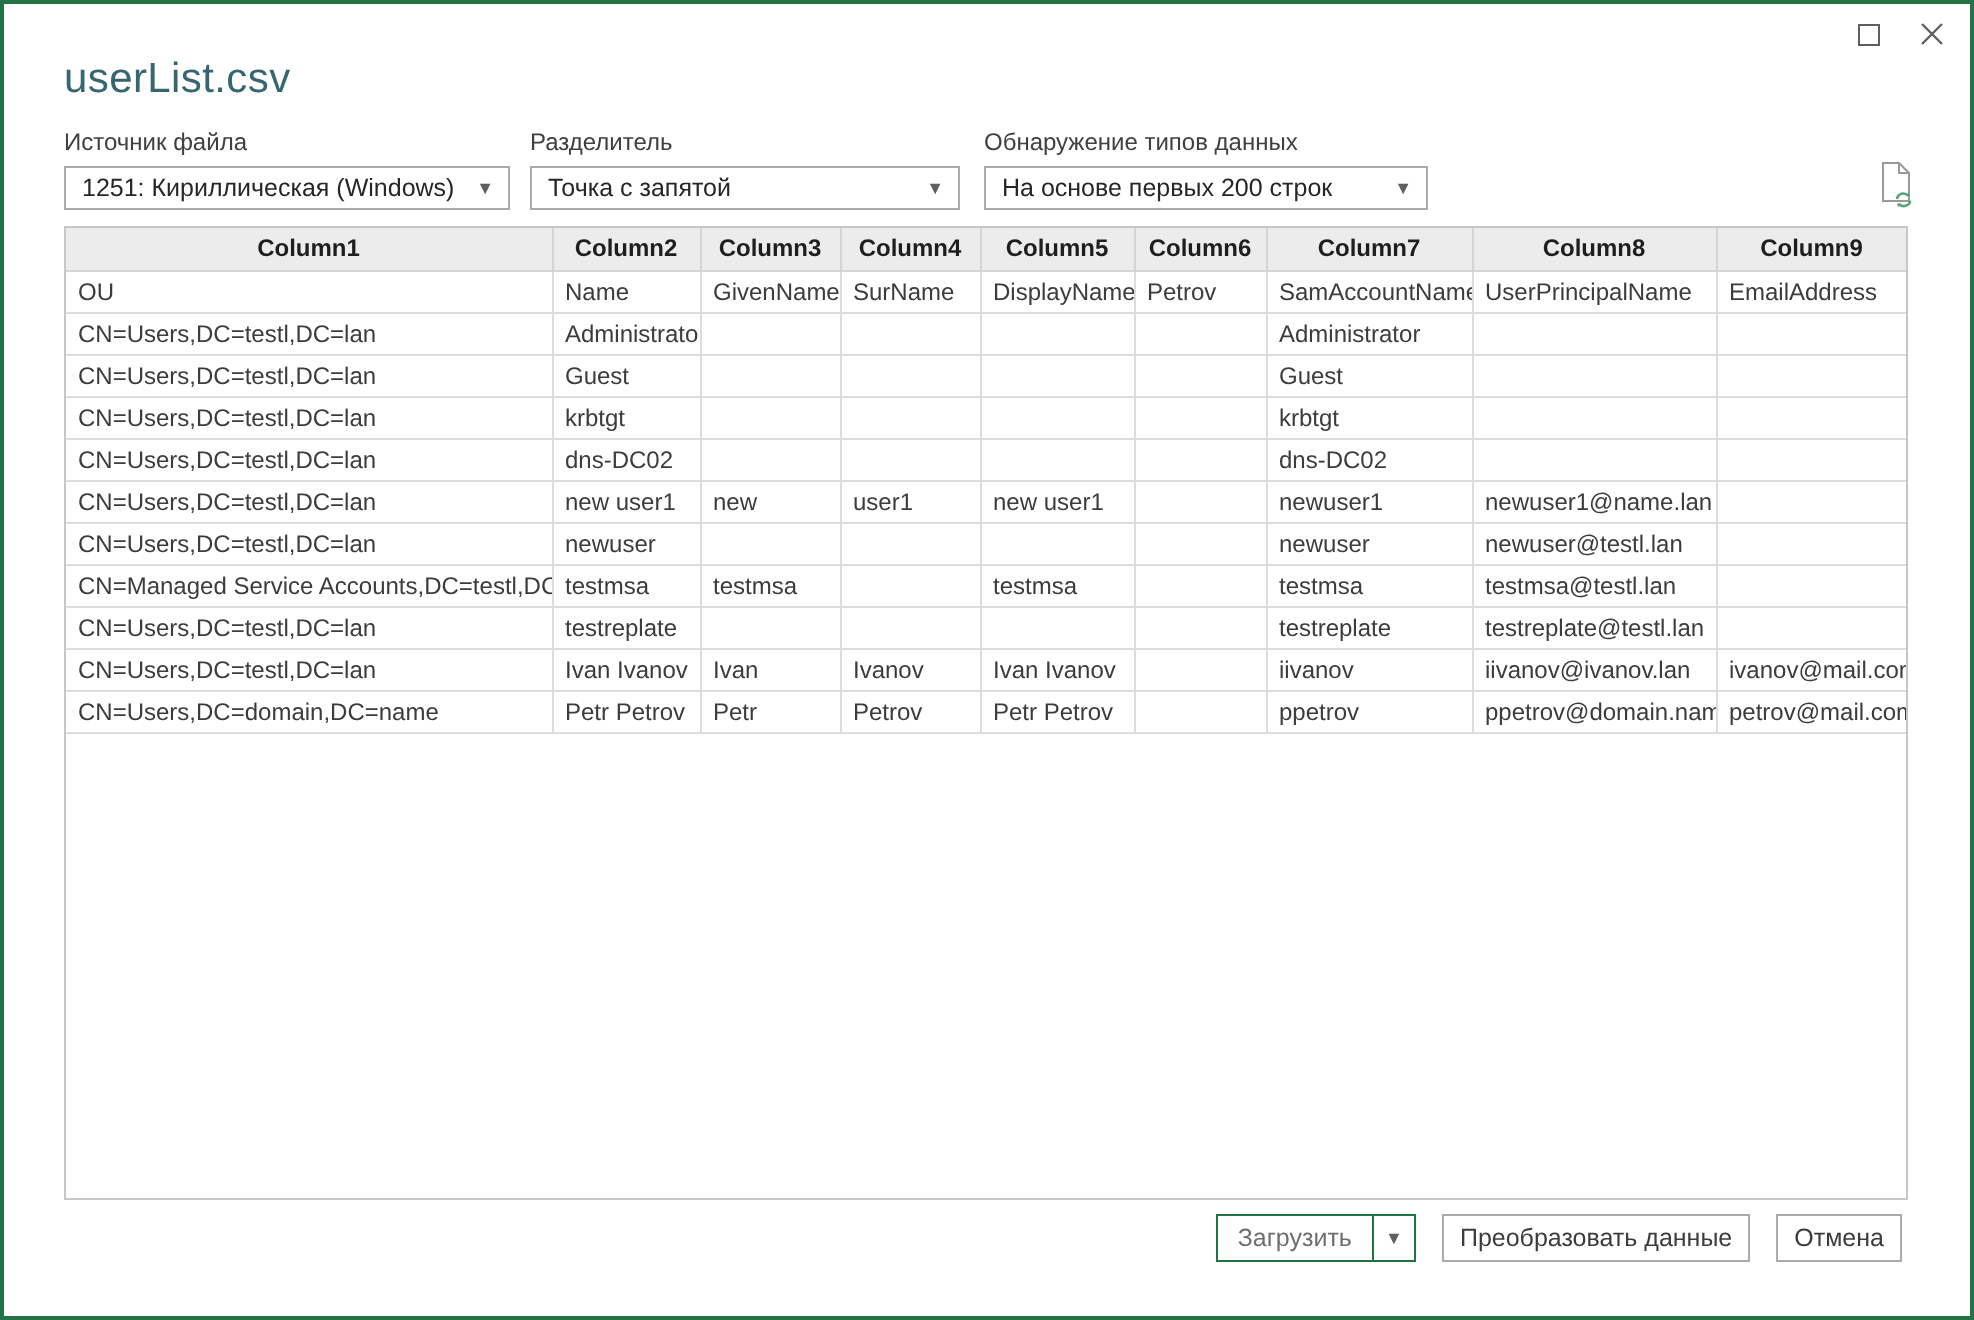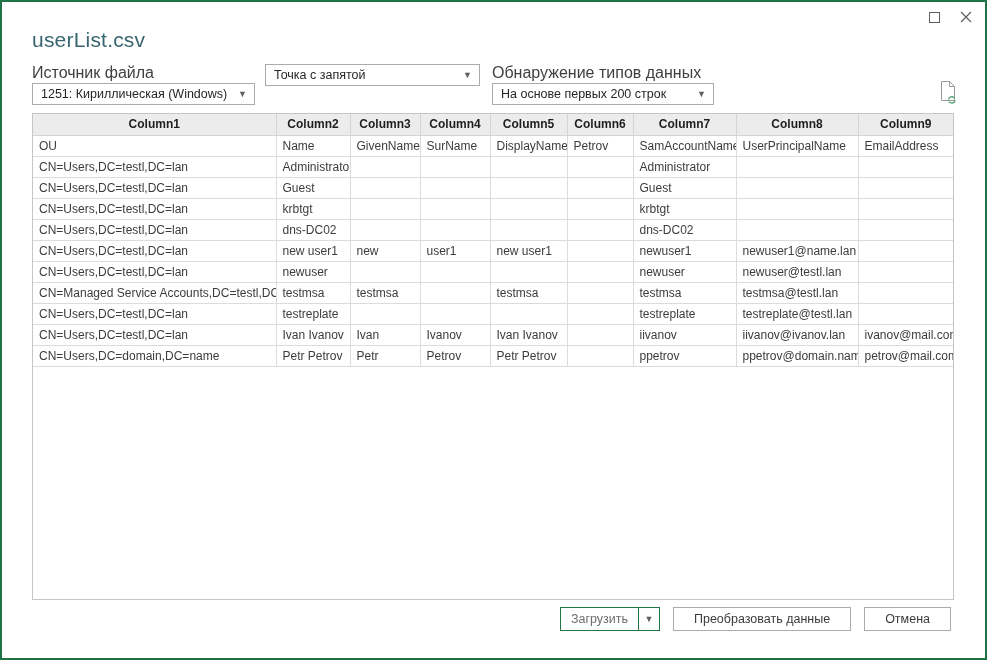--- a/index.html
+++ b/index.html
@@ -12,21 +12,21 @@
            align-items:center;justify-content:center;cursor:pointer;background:transparent;border:none;}
   .win-btn-max{left:921px;}
   .win-btn-close{left:953px;}
 
   
   .dlg-title{position:absolute;left:30px;top:26px;font-size:21px;font-weight:300;
              color:#376570;letter-spacing:.2px;text-align:right;}
 
   
   .field{position:absolute;}
-  .field-label{font-size:16px;color:#404040;margin-bottom:4px;height:15px;}
+  .field-label{font-size:12px;color:#404040;margin-bottom:4px;height:15px;}
   .combo{position:relative;box-sizing:border-box;height:22px;border:1px solid #ababab;
          background:#fff;font-size:12.5px;color:#262626;line-height:20px;
          padding:0 22px 0 8px;white-space:nowrap;cursor:pointer;}
   .combo .arrow{position:absolute;right:7px;top:0;line-height:20px;font-size:9px;color:#606060;}
   .field-source{left:30px;top:62px;width:223px;}
   .field-delimiter{left:263px;top:62px;width:215px;}
   .field-typedetect{left:490px;top:62px;width:222px;}
   .field .combo{width:100%;}
 
   .refresh-btn{position:absolute;left:936px;top:78px;width:22px;height:25px;
@@ -45,21 +45,21 @@
   col.c1{width:243px;} col.c2{width:74px;} col.c3{width:70px;} col.c4{width:70px;}
   col.c5{width:77px;} col.c6{width:66px;} col.c7{width:103px;} col.c8{width:122px;} col.c9{width:95px;}
 
   
   .footer{position:absolute;top:605px;right:34px;display:flex;gap:13px;}
   .split-btn{display:flex;height:24px;box-sizing:border-box;border:1px solid #217346;background:#fff;}
   .split-main{padding:0 10px;line-height:22px;font-size:12.5px;color:#6e6e6e;cursor:pointer;}
   .split-arrow{width:20px;border-left:1px solid #217346;display:flex;align-items:center;
                justify-content:center;font-size:9px;color:#606060;cursor:pointer;}
   .btn{height:24px;box-sizing:border-box;border:1px solid #ababab;background:#fff;
-       padding:0 20px;font-size:12.5px;color:#3c3c3c;line-height:22px;cursor:pointer;
+       padding:0 8px;font-size:12.5px;color:#3c3c3c;line-height:22px;cursor:pointer;
        font-family:"Liberation Sans","DejaVu Sans",sans-serif;}
 </style>
 </head>
 <body>
 
 <div class="window">
 
   <button class="win-btn win-btn-max">
     <span>
       <svg width="11" height="11" viewBox="0 0 11 11">
@@ -79,20 +79,21 @@
 
   <div class="field field-source">
     <div class="field-label">Источник файла</div>
     <div class="combo">
       <span>1251: Кириллическая (Windows)</span>
       <span class="arrow">▼</span>
     </div>
   </div>
 
   <div class="field field-delimiter">
+    <div class="field-label">Разделитель</div>
     <div class="combo">
       <span>Точка с запятой</span>
       <span class="arrow">▼</span>
     </div>
   </div>
 
   <div class="field field-typedetect">
     <div class="field-label">Обнаружение типов данных</div>
     <div class="combo">
       <span>На основе первых 200 строк</span>

